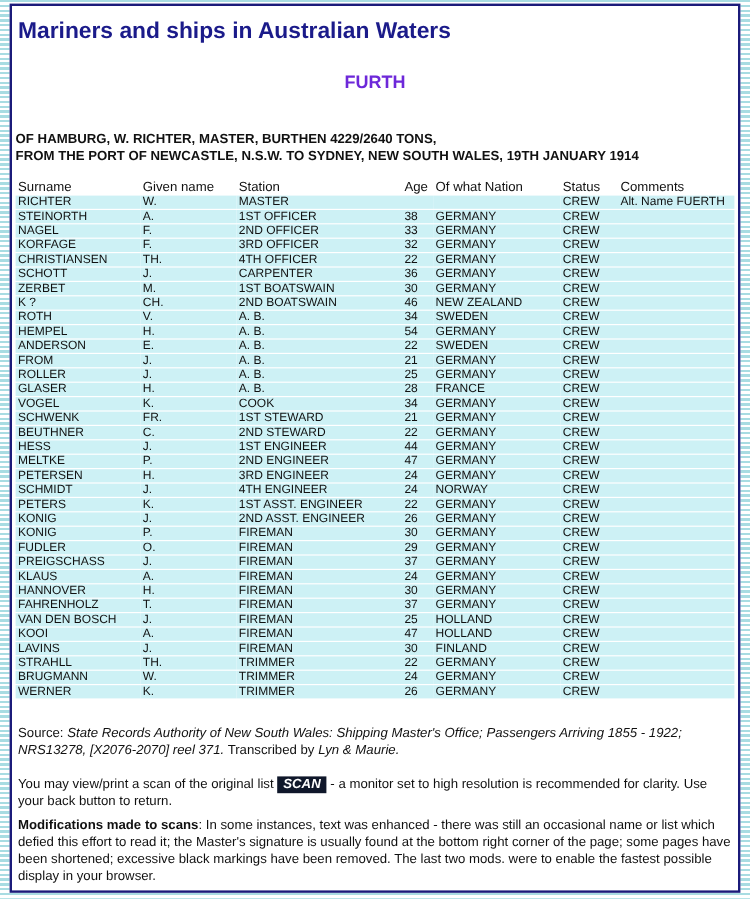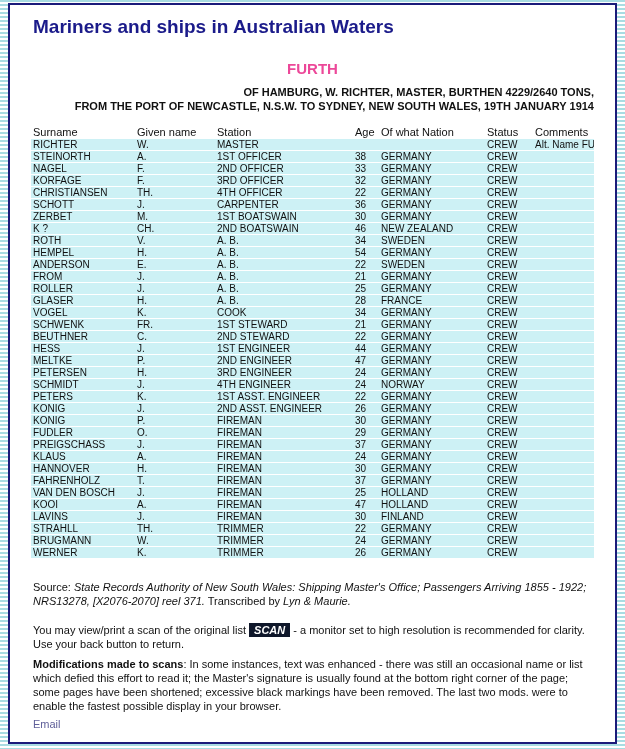--- a/index.html
+++ b/index.html
@@ -8,46 +8,46 @@
     font-family: "Liberation Sans", sans-serif;
     background: repeating-linear-gradient(180deg, #a8dce2 0 2px, #ffffff 2px 4px);
     position: relative;
     overflow: hidden;
   }
   .frame {
     position: absolute;
     top: 3px; left: 8px; right: 8px; bottom: 5px;
     background: #ffffff;
     border: 2px solid #1b1b7a;
-    padding: 0 21px;
+    padding: 0 3px;
     overflow: hidden;
     display: flex;
     flex-direction: column;
   }
   .page-title {
     color: #1b1b8a;
     font-size: 19px;
     font-weight: bold;
     margin: 11px 0 0 2px;
     letter-spacing: 0px;
   }
   .ship-name {
-    color: #ec4899;
+    color: #6d28d9;
     font-size: 15px;
     font-weight: bold;
     text-align: center;
     margin-top: 22px;
   }
   .voyage {
-    text-align: right;
+    text-align: left;
     font-weight: bold;
     color: #111111;
     font-size: 11px;
     line-height: 14px;
-    margin-top: 8px;
+    margin-top: 32px;
   }
   table.crew {
     width: 100%;
     table-layout: fixed;
     border-collapse: separate;
     border-spacing: 0 1px;
     margin-top: 12px;
     font-size: 10px;
   }
   table.crew th {

